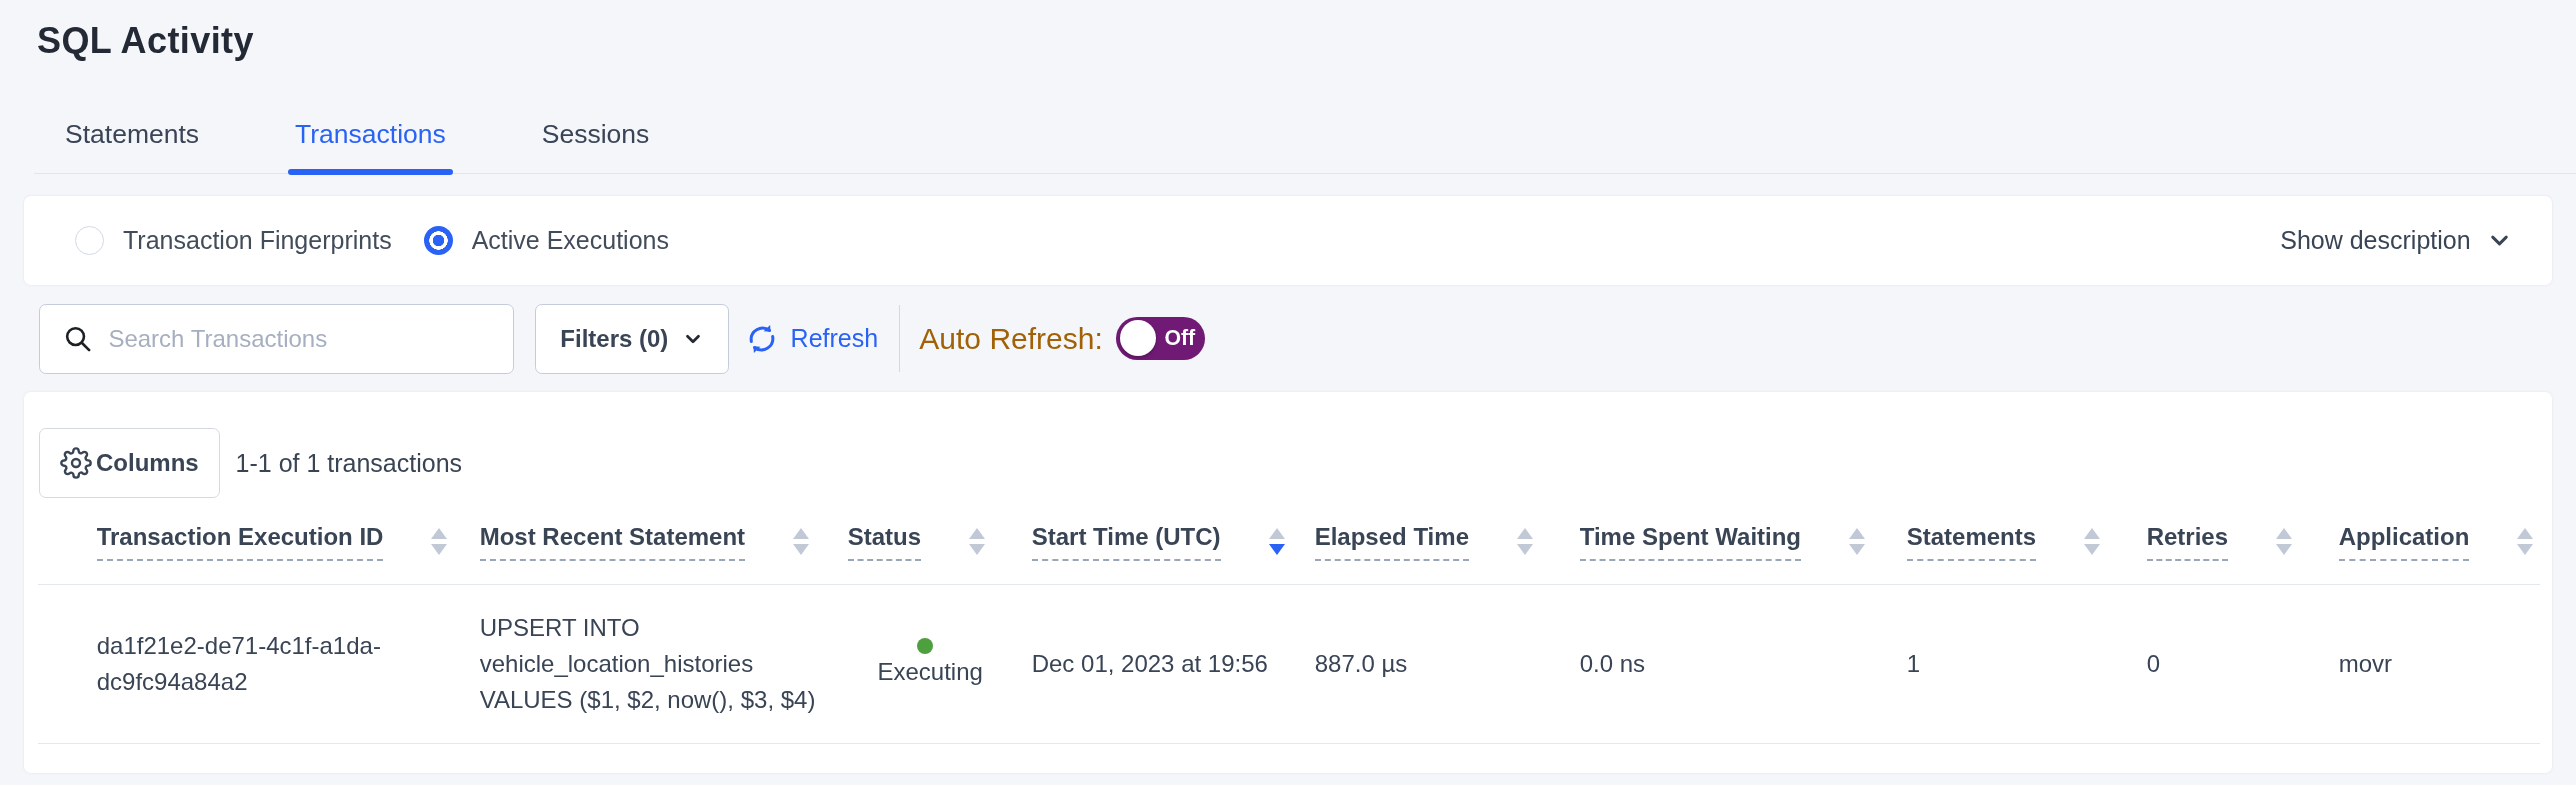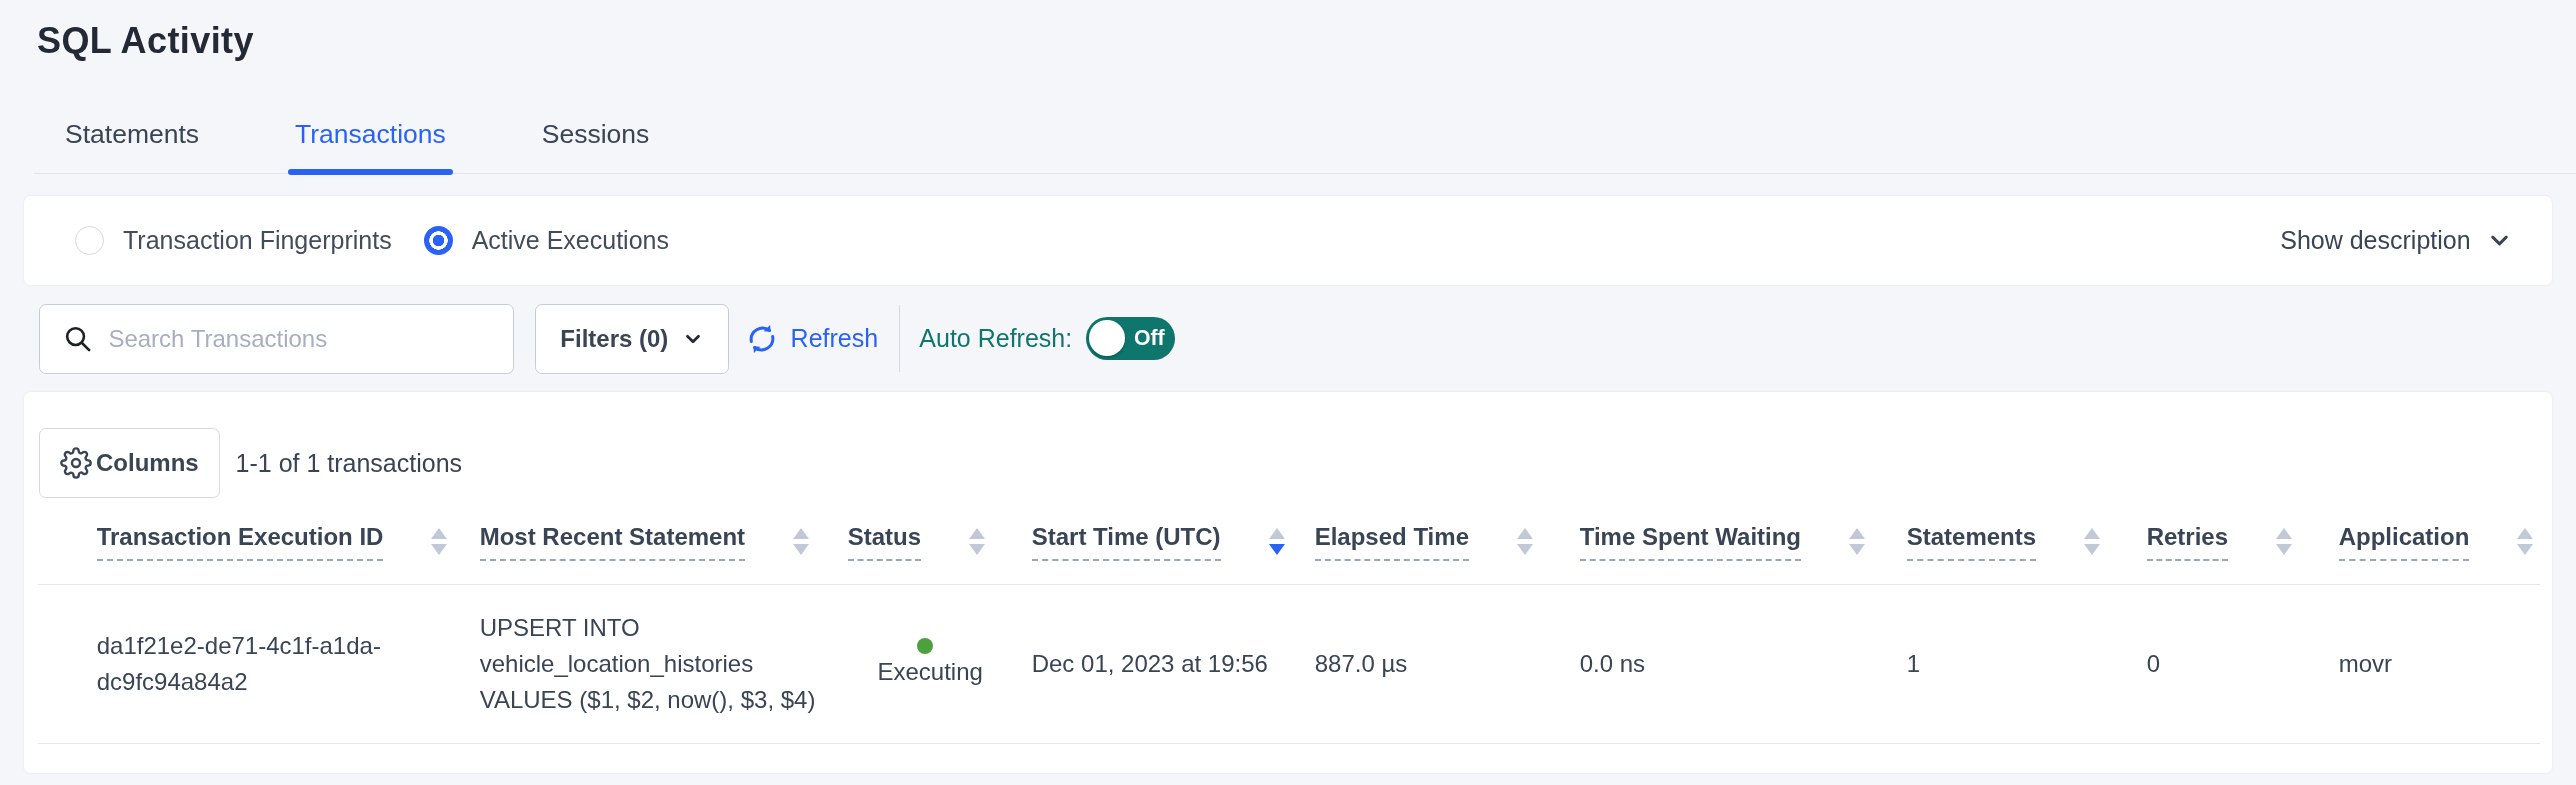--- a/index.html
+++ b/index.html
@@ -83,24 +83,24 @@
     display:flex; align-items:center; gap:13.7px; cursor:pointer; flex:none;
     font-family:"Liberation Sans", sans-serif;
     font-size:24px; font-weight:700; color:#394455;
   }
   .asof { margin-left:25.6px; font-size:25px; color:#4c5566; }
   .refresh {
     margin-left:15.4px; display:flex; align-items:center; gap:10.2px;
     color:#2962f5; font-size:25px; cursor:pointer;
   }
   .vdiv { width:1.7px; height:67px; background:#d4d8e0; margin:0 19px 0 20.5px; flex:none; }
-  .ar-label { font-size:25px; color:#0f766e; }
+  .ar-label { font-size:30px; color:#a16207; }
   .toggle {
     position:relative; margin-left:13.7px; width:89px; height:43px;
-    border-radius:21.3px; background:#0f766e; cursor:pointer; flex:none;
+    border-radius:21.3px; background:#701a75; cursor:pointer; flex:none;
   }
   .toggle .knob {
     position:absolute; left:3.4px; top:3.4px; width:36px; height:36px;
     border-radius:50%; background:#fff;
     box-shadow:0 1.7px 3.4px rgba(0,0,0,.25);
   }
   .toggle .state {
     position:absolute; left:48px; top:0; height:43px; line-height:43px;
     color:#fff; font-size:21.3px; font-weight:700;
   }

